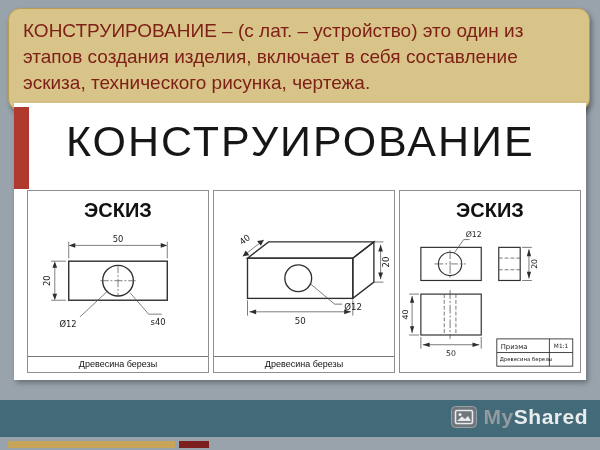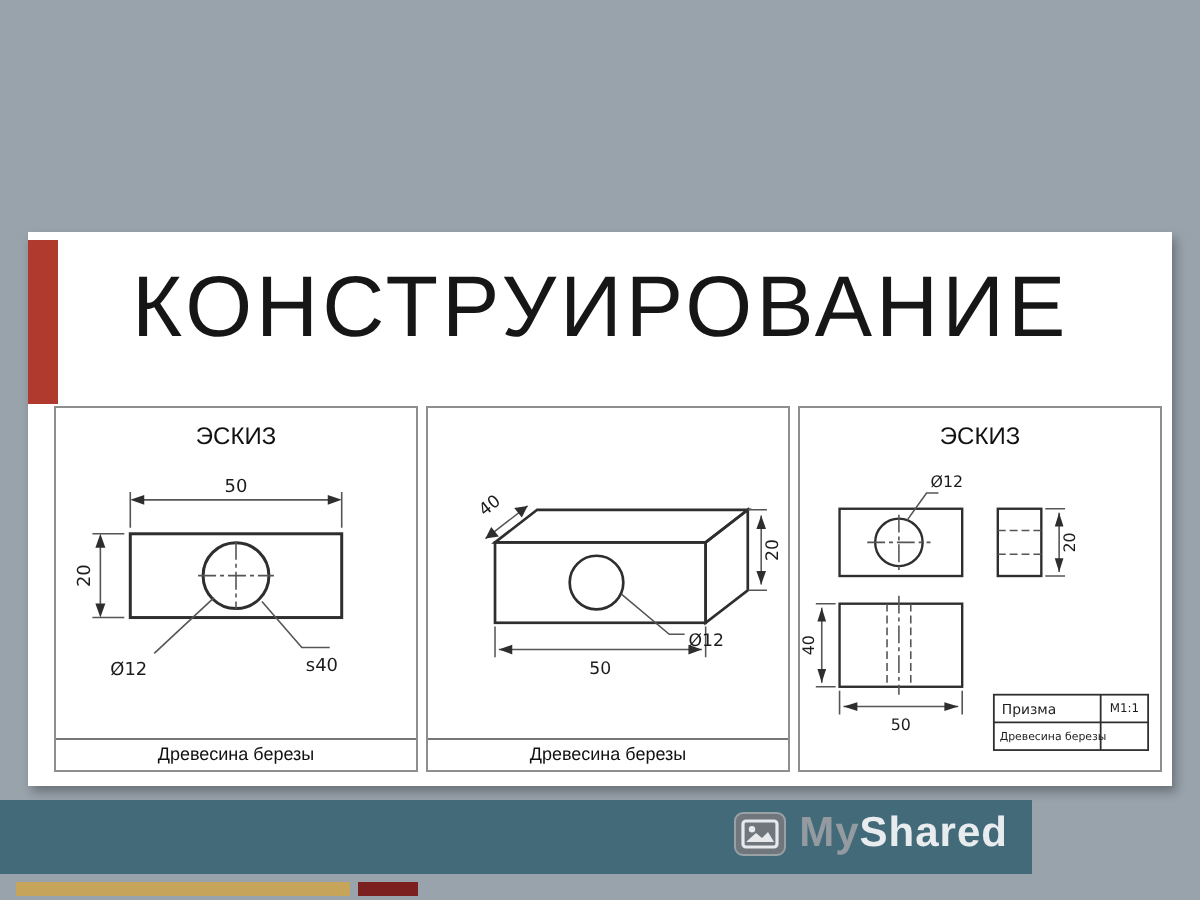--- a/index.html
+++ b/index.html
@@ -11,51 +11,54 @@
   
   .header-box {
     position: absolute; left: 8px; top: 8px; width: 582px; height: 103px;
     background: #d8c489; border: 1px solid #b89c55; border-radius: 12px;
     box-shadow: 2px 3px 5px rgba(0,0,0,.35); padding: 9px 14px;
   }
   .header-box p { font-size: 19px; line-height: 1.38; color: #7e2017; font-weight: 400; }
 
   
   .content {
-    position: absolute; left: 14px; top: 116px; width: 572px; height: 277px;
+    position: absolute; left: 14px; top: 103px; width: 572px; height: 277px;
     background: #ffffff; box-shadow: 2px 3px 5px rgba(0,0,0,.3); padding-left: 28px;
   }
   .red-accent { position: absolute; left: 0; top: 4px; width: 15px; height: 82px; background: #b03a2e; }
   .title {
     position: absolute; left: 52px; top: 14px; font-size: 43px; font-weight: 400;
     color: #161616; letter-spacing: 2px; white-space: nowrap;
   }
 
   .panels { position: absolute; left: 13px; top: 87px; right: 5px; bottom: 7px; display: flex; gap: 4px; }
   .panel { flex: 1 1 0; min-width: 0; border: 1px solid #8e8e8e; background: #fff; display: flex; flex-direction: column; }
-  .panel-title { font-size: 12px; font-weight: 400; color: #111; text-align: center; margin: 7px auto 2px; max-width: 140px; line-height: 1.2; }
+  .panel-title { font-size: 20px; font-weight: 700; color: #111; text-align: center; margin: 7px auto 2px; max-width: 140px; line-height: 1.2; }
   .panel svg { flex: 1 1 auto; width: 100%; min-height: 0; }
   .panel-caption { margin-top: auto; border-top: 1px solid #777; font-size: 9px; text-align: center; padding: 2px 0 3px; color: #111; }
 
   svg text { font-family: "DejaVu Sans", sans-serif; fill: #1c1c1c; }
 
   
-  .footer-band { position: absolute; left: 0; top: 400px; width: 516px; height: 37px; background: #426a79; }
+  .footer-band { position: absolute; left: 0; top: 400px; width: 600px; height: 37px; background: #426a79; }
   .watermark { position: absolute; right: 12px; top: 5px; display: flex; align-items: center; gap: 7px; text-decoration: none; cursor: pointer; }
   .wm-text { font-size: 21px; font-weight: 700; letter-spacing: .5px; }
   .wm-my { color: #939ba0; }
   .wm-shared { color: #e9ecee; }
   .bar-gold { position: absolute; left: 8px; top: 441px; width: 167px; height: 7px; background: #c6a45a; }
   .bar-red { position: absolute; left: 179px; top: 441px; width: 30px; height: 7px; background: #7c1f1f; }
 </style>
 </head>
 <body>
 
 <div class="slide">
 
+  <div class="header-box">
+    <p>КОНСТРУИРОВАНИЕ – (с лат. – устройство) это один из этапов создания изделия, включает в себя составление эскиза, технического рисунка, чертежа.</p>
+  </div>
 
   <div class="content">
     <div class="red-accent"></div>
     <h1 class="title">КОНСТРУИРОВАНИЕ</h1>
 
     <div class="panels">
 
       <section class="panel">
         <h2 class="panel-title">ЭСКИЗ</h2>
         <svg viewBox="0 0 170 142">

